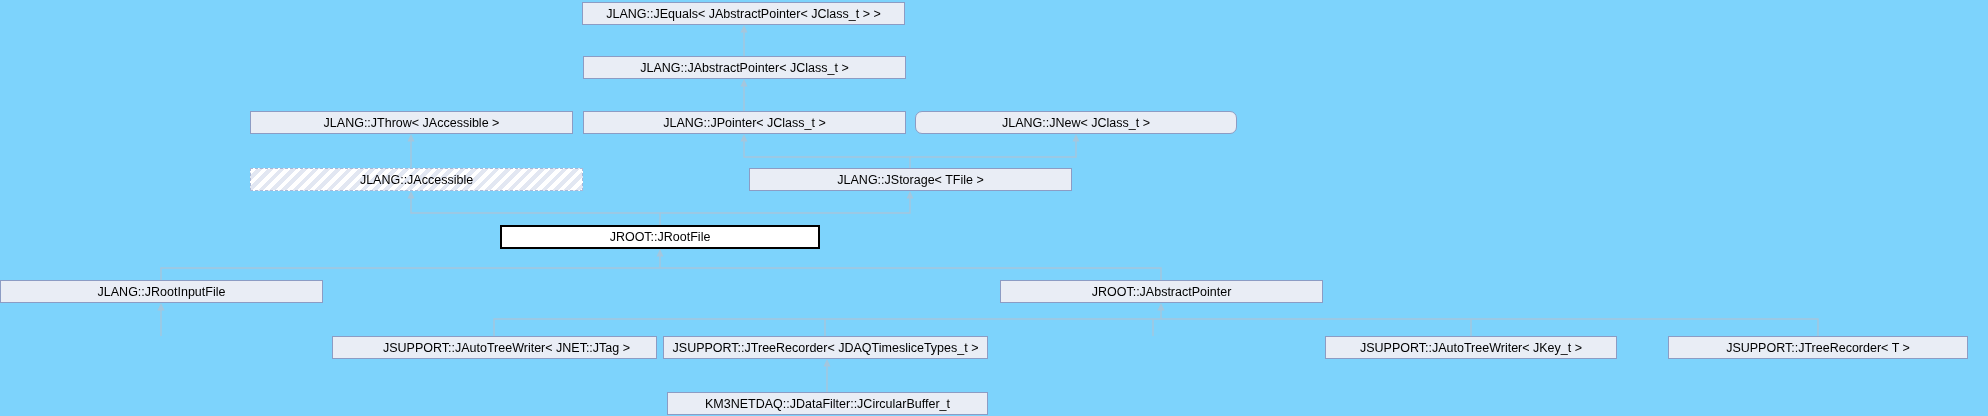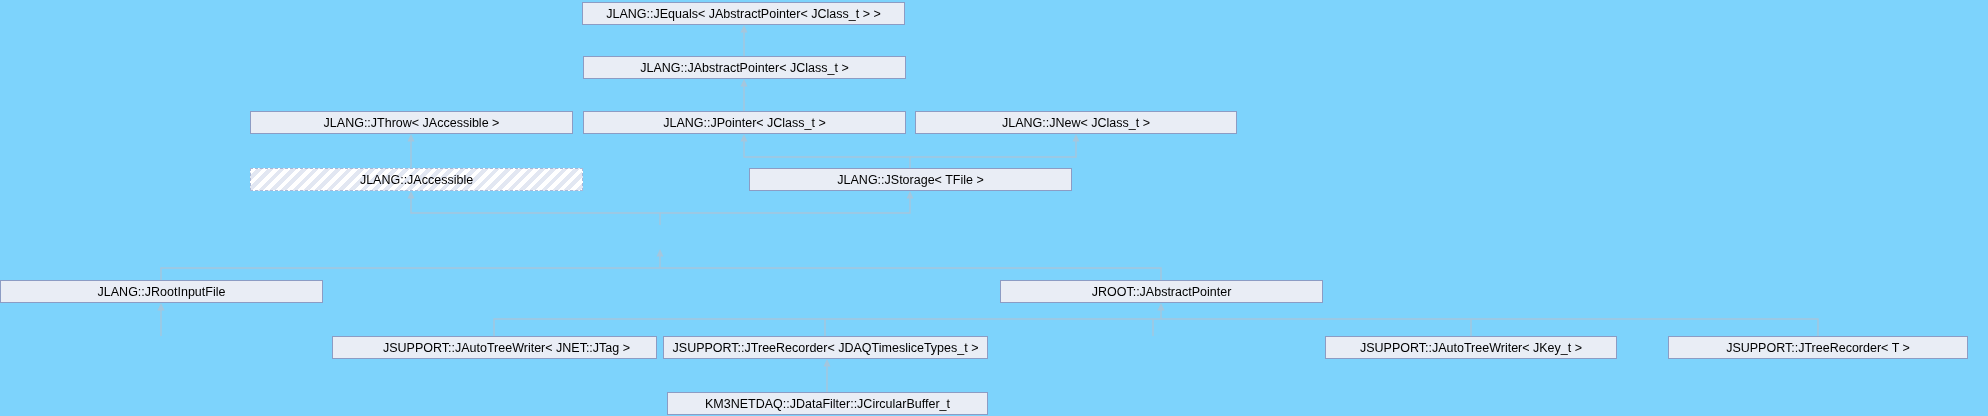--- a/index.html
+++ b/index.html
@@ -104,31 +104,34 @@
   <div class="node" style="left:583px;top:56px;width:323px;">
       <span>JLANG::JAbstractPointer&lt; JClass_t &gt;</span>
     </div>
 
   <div class="node" style="left:250px;top:111px;width:323px;">
       <span>JLANG::JThrow&lt; JAccessible &gt;</span>
     </div>
   <div class="node" style="left:583px;top:111px;width:323px;">
       <span>JLANG::JPointer&lt; JClass_t &gt;</span>
     </div>
-  <div class="node" style="left:915px;top:111px;width:322px;">
+  <div class="node" style="left:915px;top:111px;width:322px;border-radius:7px;">
       <span>JLANG::JNew&lt; JClass_t &gt;</span>
     </div>
 
   <div class="node dashed" style="left:250px;top:168px;width:333px;">
       <span>JLANG::JAccessible</span>
     </div>
   <div class="node" style="left:749px;top:168px;width:323px;">
       <span>JLANG::JStorage&lt; TFile &gt;</span>
     </div>
 
+  <div class="node main" style="left:500px;top:225px;width:320px;height:24px;">
+      <span>JROOT::JRootFile</span>
+    </div>
 
   <div class="node" style="left:0px;top:280px;width:323px;">
       <span>JLANG::JRootInputFile</span>
     </div>
   <div class="node" style="left:1000px;top:280px;width:323px;">
       <span>JROOT::JAbstractPointer</span>
     </div>
 
   <div class="node" style="left:332px;top:336px;width:325px;padding-left:24px;">
       <span>JSUPPORT::JAutoTreeWriter&lt; JNET::JTag &gt;</span>

